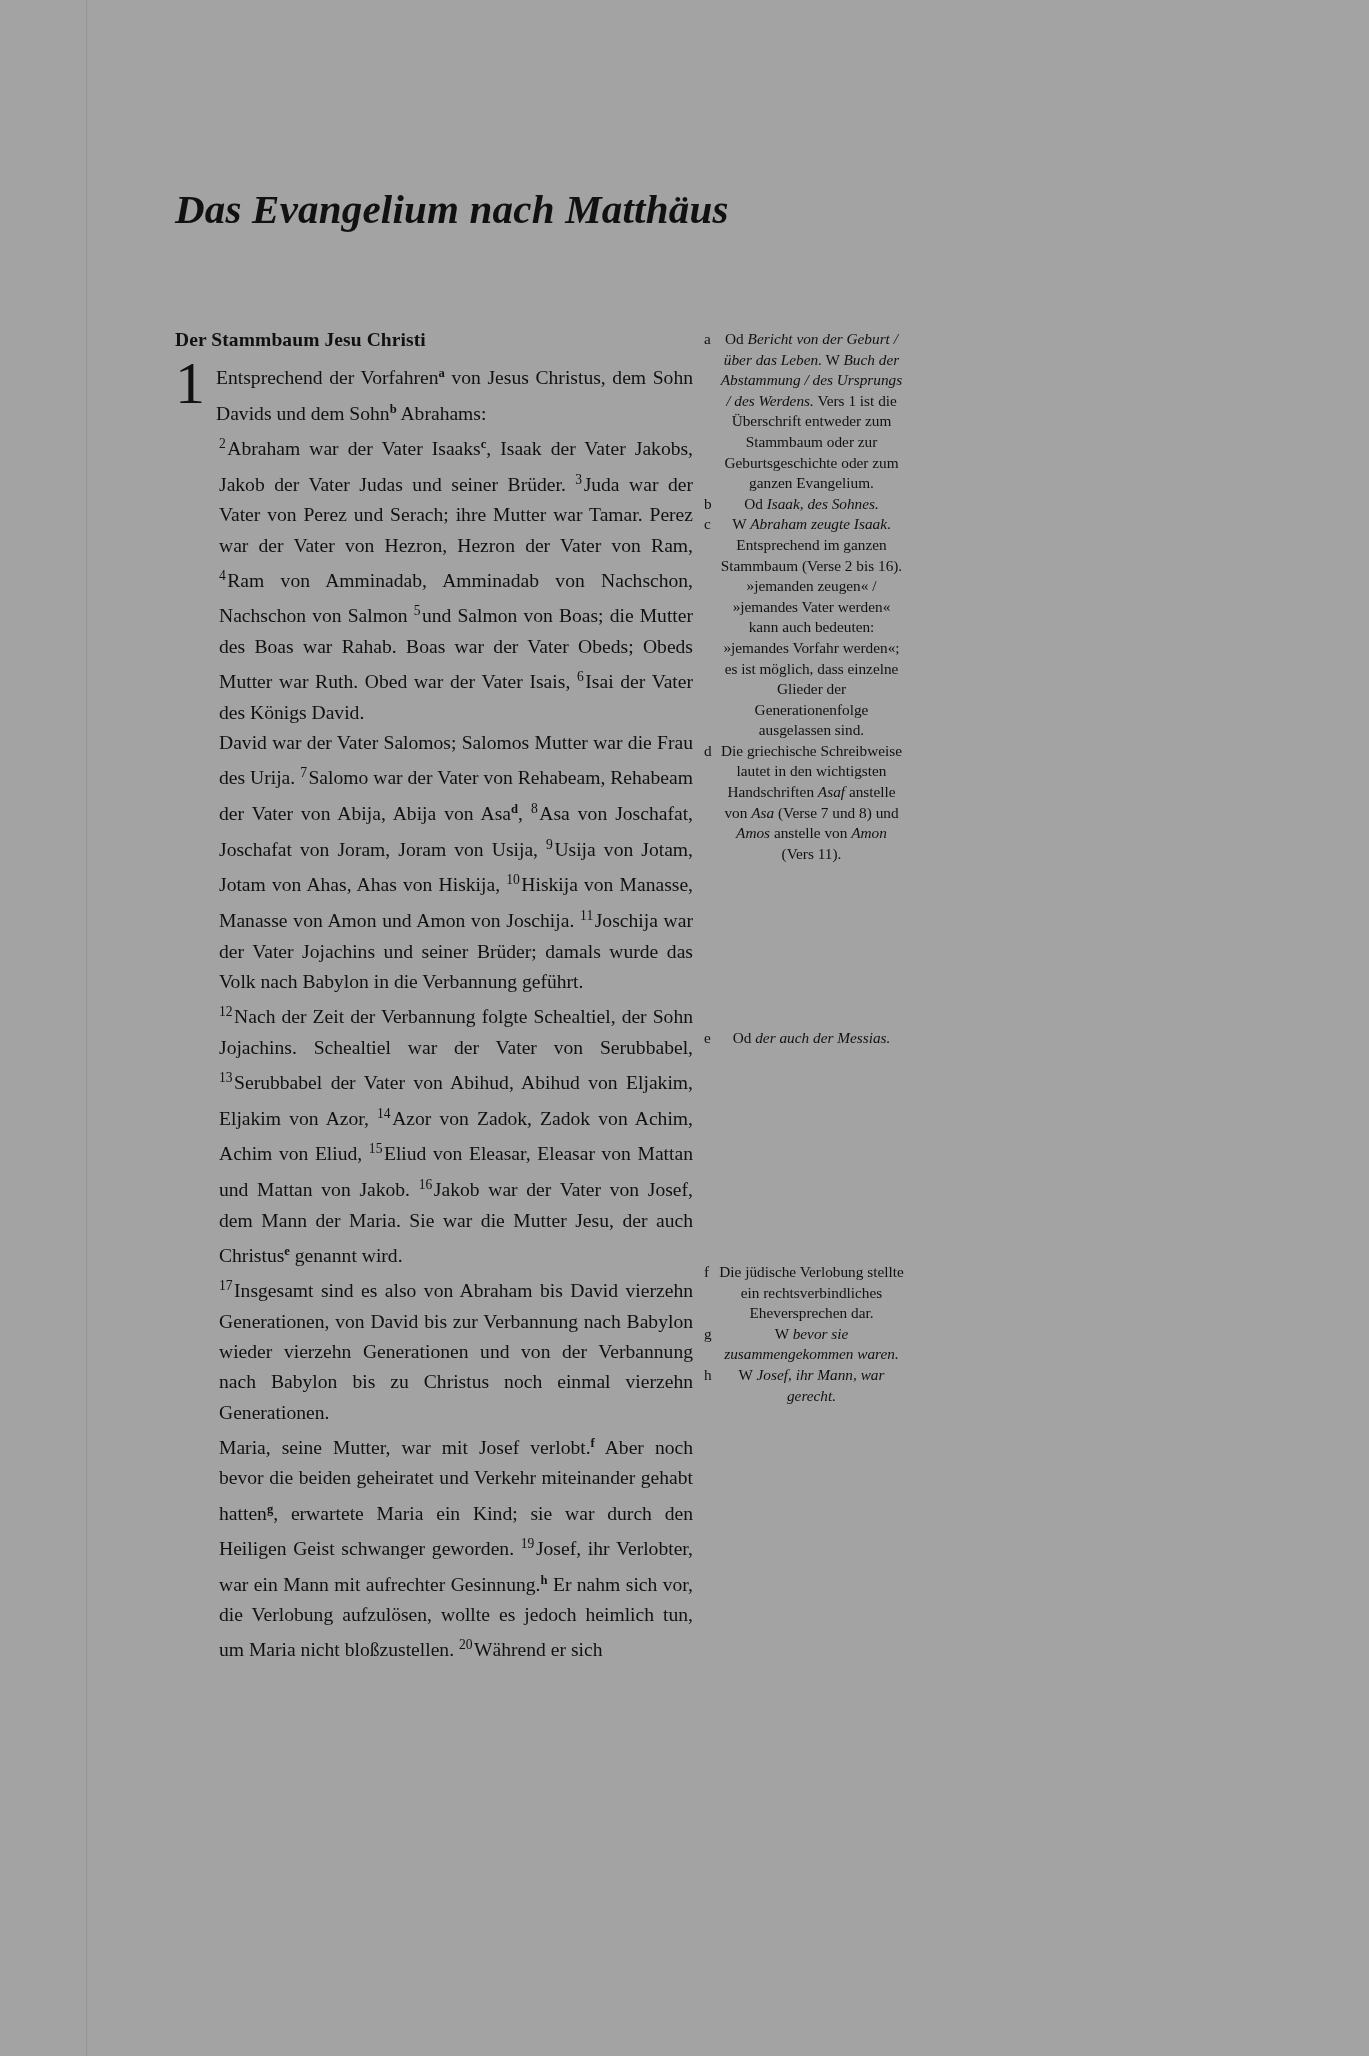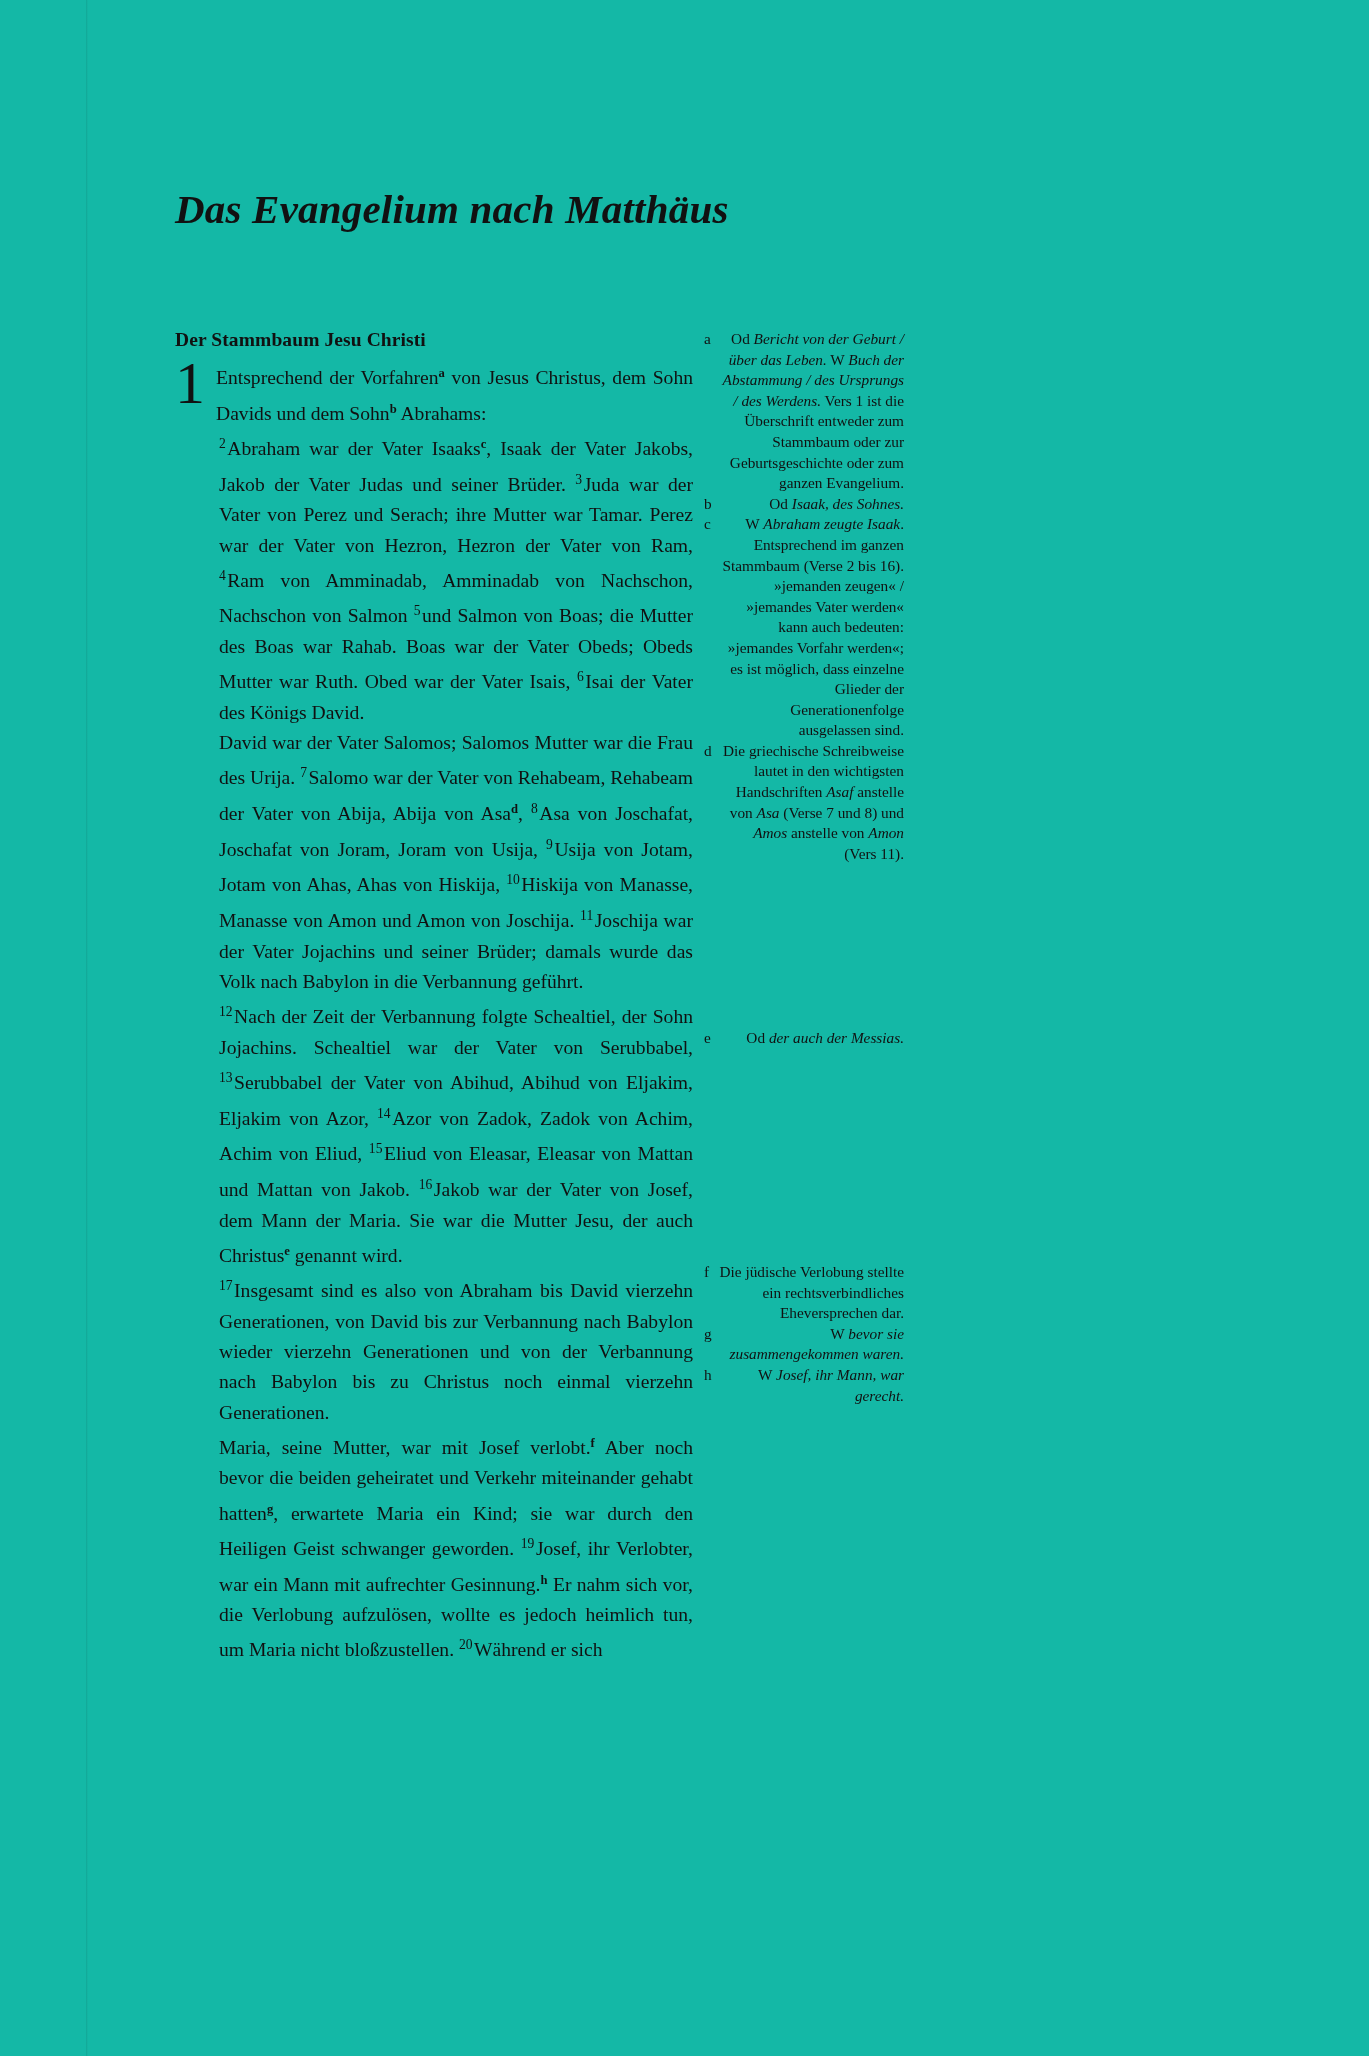--- a/index.html
+++ b/index.html
@@ -13,21 +13,21 @@
     font-family: "Liberation Serif", serif;
     color: #111111;
     position: relative;
     overflow: hidden;
   }
   .page {
     position: absolute;
     left: 0; top: 0;
     width: 1369px;
     height: 2056px;
-    background: #14b8a6;
+    background: #a3a3a3;
   }
   
   .gutter {
     position: absolute;
     left: 86px;
     top: 0;
     width: 2px;
     height: 2056px;
     background: linear-gradient(to right, rgba(0,0,0,0.10), rgba(0,0,0,0.0));
   }
@@ -104,21 +104,21 @@
     margin-bottom: 0px;
   }
   .note .marker {
     width: 15px;
     flex: 0 0 15px;
     font-size: 15.3px;
     line-height: 20.6px;
   }
   .note .ntext {
     flex: 1 1 auto;
-    text-align: right;
+    text-align: center;
   }
   .note i { font-style: italic; }
   .spacer-a { height: 164px; }
   .spacer-b { height: 213px; }
 </style>
 </head>
 <body>
 
 <div class="page">
   <div class="gutter"></div>

